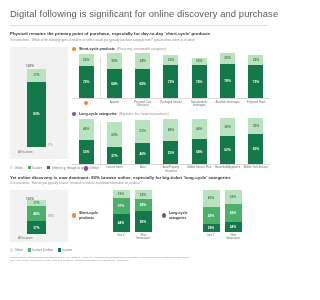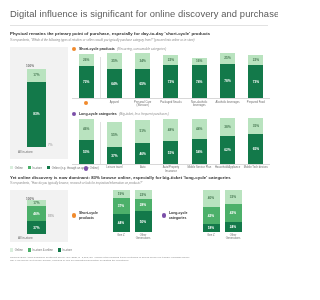--- a/index.html
+++ b/index.html
@@ -68,21 +68,21 @@
   .blabel{display:flex;align-items:center;gap:2.5px;width:34px;}
   .blabel b{font-size:3.5px;font-weight:700;color:#333;line-height:1.15;}
 
   .foot{font-size:2.5px;color:#8a8a8a;line-height:1.35;padding-left:2px;}
 </style>
 </head>
 <body>
 
 <div class="page">
 
-  <div class="title">Digital influence is significant for online discovery and purchase</div>
+  <div class="title">Digital following is significant for online discovery and purchase</div>
   <div class="rule"></div>
 
   <div style="margin-top:5px;">
     <div class="sec-head">Physical remains the primary point of purchase, especially for day-to-day 'short-cycle' products</div>
     <div class="sec-sub">% respondents, "Which of the following types of retailers or sellers would you typically purchase category from?" (proceed into online as in store)</div>
   </div>
 
   <div class="block" style="height:116px;">
     <div class="panel">
       <div class="panel-inner">

